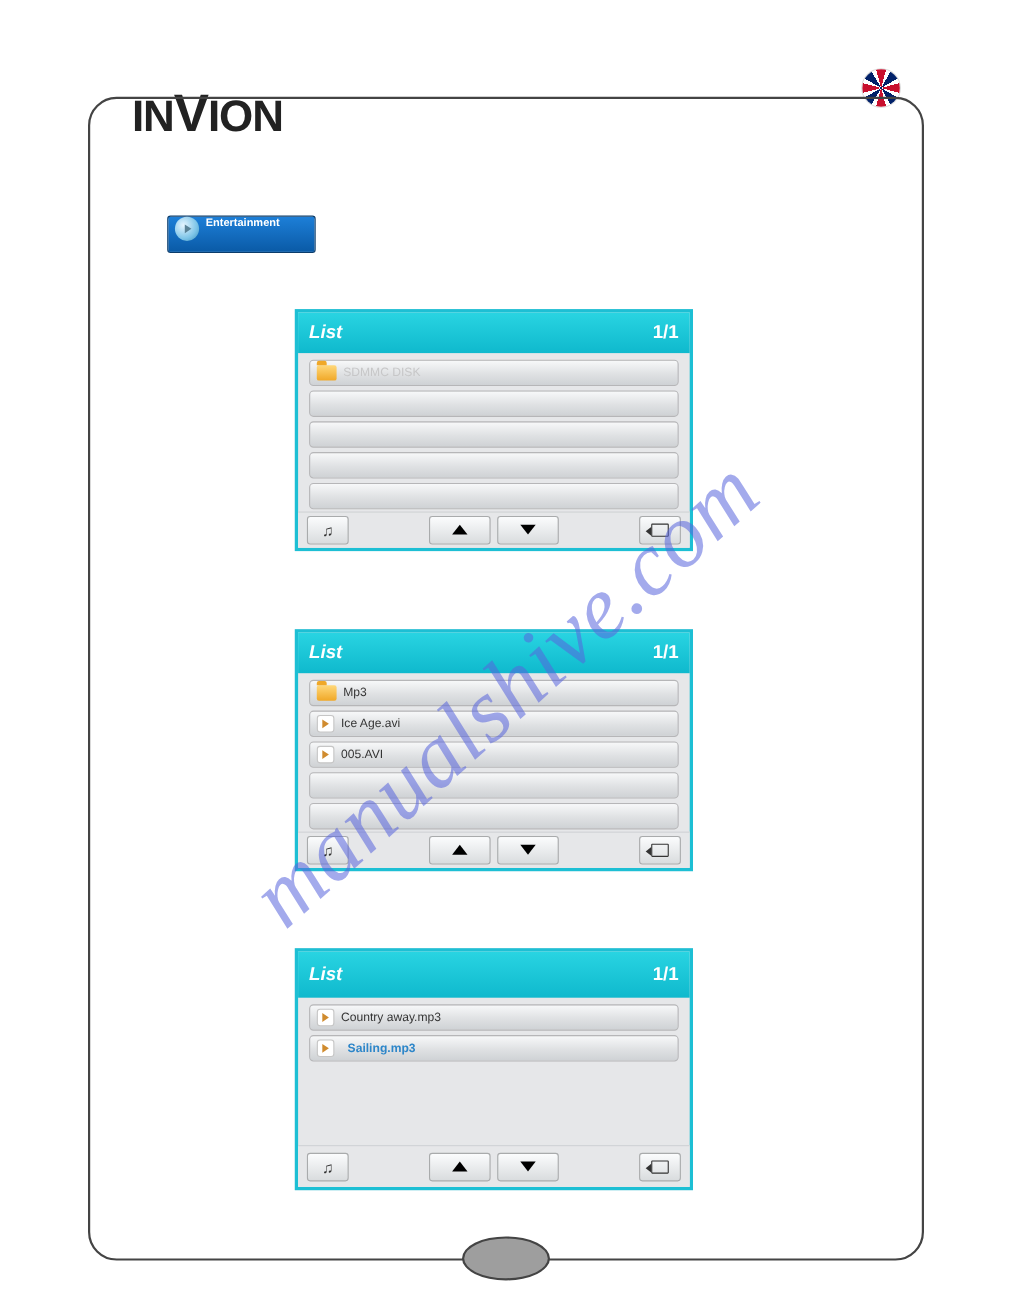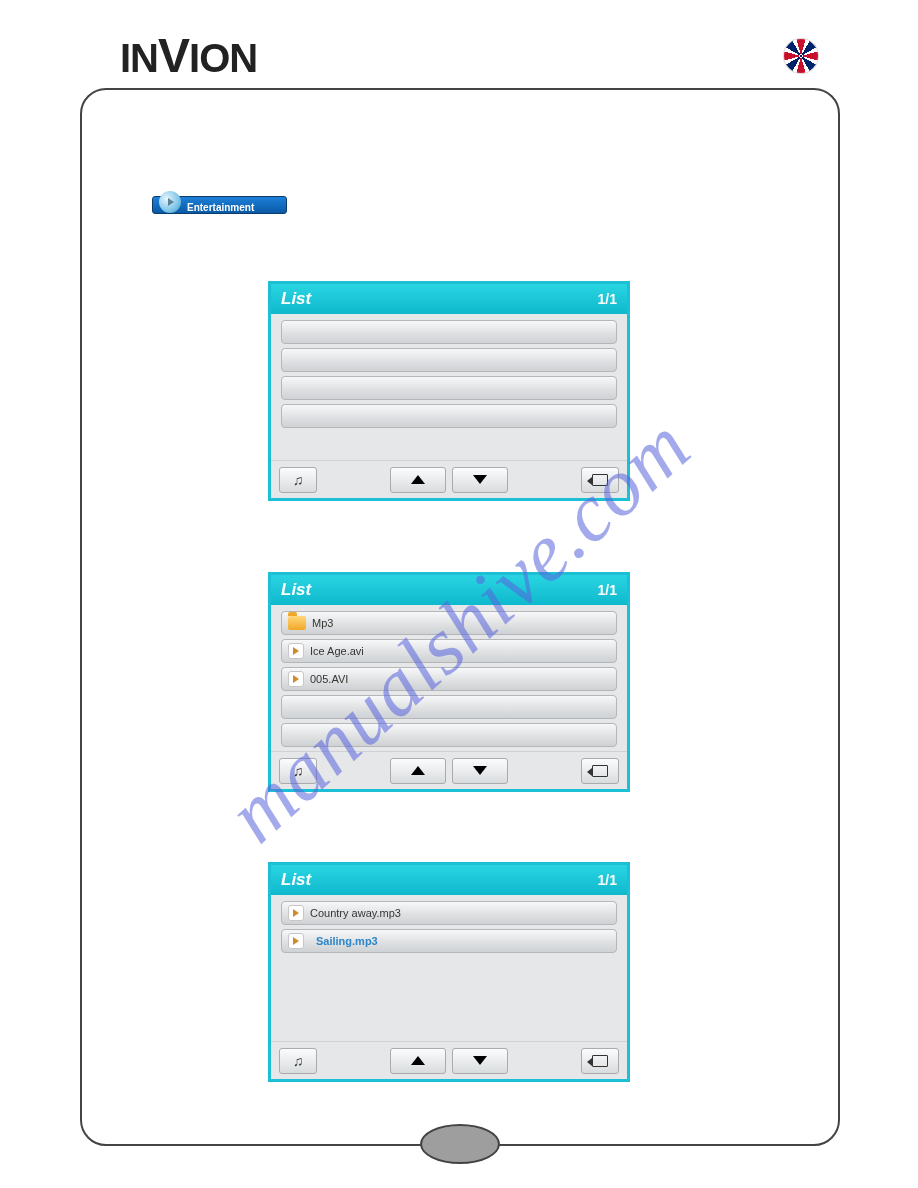--- a/index.html
+++ b/index.html
@@ -19,20 +19,21 @@
     display: flex;
     justify-content: space-between;
     align-items: center;
   }
   .logo {
     font-size: 40px;
     font-weight: 900;
     color: #222;
     letter-spacing: -1px;
     font-family: Arial Black, Arial, sans-serif;
+    margin-top: 48px;
   }
   .logo .big { font-size: 48px; }
   .flag {
     width: 34px;
     height: 34px;
     border-radius: 50%;
     background:
       conic-gradient(#c8102e 0 15deg, #fff 15deg 30deg, #012169 30deg 60deg,
                      #fff 60deg 75deg, #c8102e 75deg 105deg, #fff 105deg 120deg,
                      #012169 120deg 150deg, #fff 150deg 165deg, #c8102e 165deg 195deg,
@@ -60,29 +61,29 @@
     background: #9e9e9e;
     border-radius: 50%;
     border: 2px solid #444;
   }
   
   .ent-btn {
     position: absolute;
     top: 196px;
     left: 152px;
     width: 135px;
-    height: 18px;
+    height: 34px;
     background: linear-gradient(#1d7fd8, #0a5aa6);
     border: 1px solid #0b3c6b;
     border-radius: 3px;
     color: #fff;
     font-size: 10px;
     font-weight: bold;
     display: flex;
-    align-items: flex-end;
+    align-items: flex-start;
     padding-left: 6px;
     gap: 6px;
   }
   .ent-icon {
     width: 22px; height: 22px; border-radius: 50%;
     background: radial-gradient(circle at 35% 35%, #e6f5ff, #7ec5e8 60%, #3a8fba);
     display: flex; align-items: center; justify-content: center;
   }
   .ent-icon::after {
     content: ""; width: 0; height: 0;
@@ -99,32 +100,32 @@
     height: 220px;
     border: 3px solid #1dbfd4;
     background: #e6e7e9;
     display: flex;
     flex-direction: column;
   }
   .panel.p1 { top: 281px; }
   .panel.p2 { top: 572px; }
   .panel.p3 { top: 862px; }
   .p-title {
-    height: 30px;
+    height: 42px;
     background: linear-gradient(#29d4e2, #0fb9cd);
     color: #fff;
     font-size: 17px;
     font-style: italic;
     font-weight: bold;
     display: flex;
     align-items: center;
     justify-content: space-between;
     padding: 0 10px;
   }
-  .p-page { font-size: 14px; font-style: normal; font-weight: bold; }
+  .p-page { font-size: 17px; font-style: normal; font-weight: bold; }
   .p-body {
     flex: 1;
     padding: 6px 10px 2px 10px;
     display: flex;
     flex-direction: column;
     gap: 4px;
   }
   .row {
     height: 24px;
     border: 1px solid #b6b6b8;
@@ -236,20 +237,24 @@
   <span class="ent-icon"></span>
   <span>Entertainment</span>
 </div>
 
 <div class="panel p1">
   <div class="p-title">
     <span>List</span>
     <span class="p-page">1/1</span>
   </div>
   <div class="p-body">
+    <div class="row">
+      <span class="folder-icon"></span>
+      <span class="faded">SDMMC DISK</span>
+    </div>
     <div class="row"></div>
     <div class="row"></div>
     <div class="row"></div>
     <div class="row"></div>
   </div>
   <div class="p-foot">
     <div class="fbtn sm">
         <span class="note-icon">♫</span>
       </div>
     <div class="spacer"></div>

